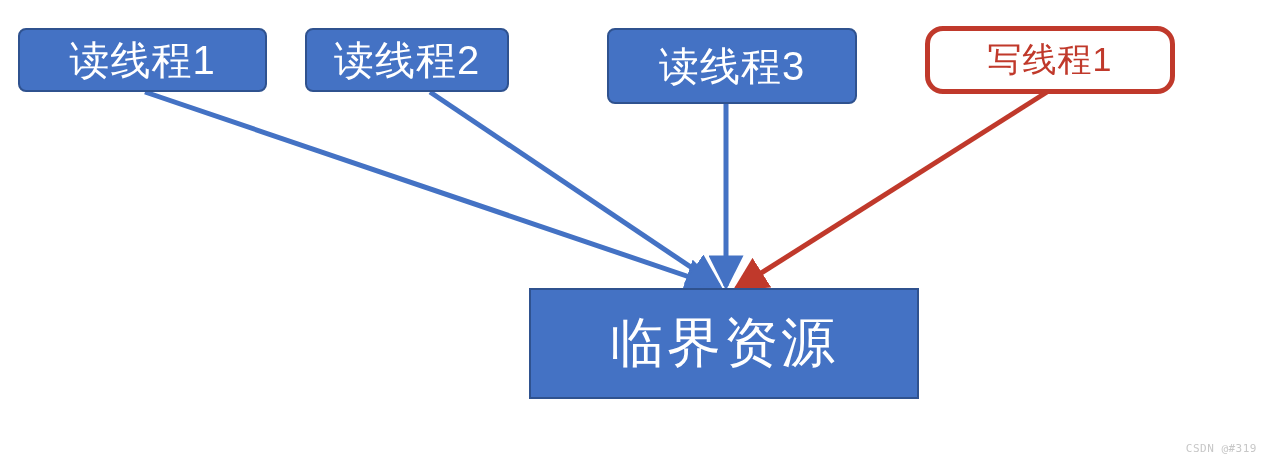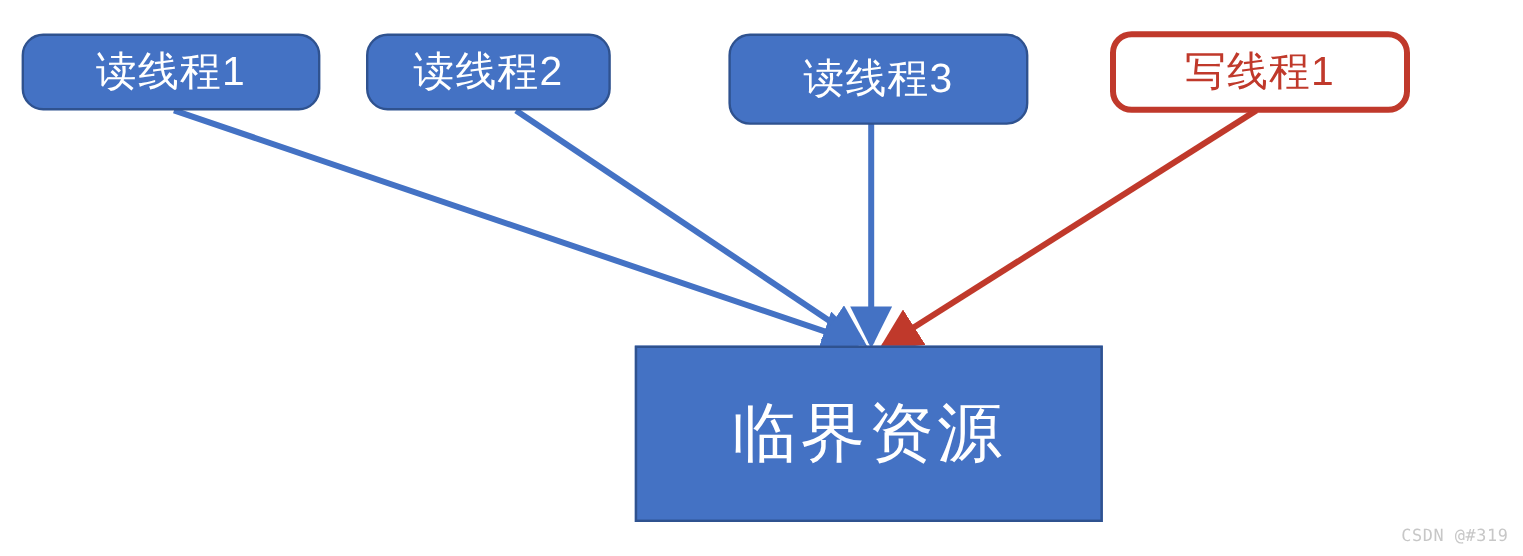--- a/index.html
+++ b/index.html
@@ -28,23 +28,23 @@
     position: absolute;
     box-sizing: border-box;
     display: flex;
     align-items: center;
     justify-content: center;
     white-space: nowrap;
   }
   .node-reader {
     background: #4472c4;
     border: 2px solid #2f528f;
-    border-radius: 18px;
+    border-radius: 8px;
     color: #ffffff;
-    font-size: 34px;
+    font-size: 40px;
     letter-spacing: 1px;
   }
   .node-writer {
     background: #ffffff;
     border: 5px solid #c0392b;
     border-radius: 18px;
     color: #c0392b;
     font-size: 34px;
     letter-spacing: 1px;
   }
@@ -53,26 +53,26 @@
     border: 2px solid #2f528f;
     border-radius: 0;
     color: #ffffff;
     font-size: 54px;
     letter-spacing: 3px;
   }
   #box-reader-1 { left: 18px;  top: 28px;  width: 249px; height: 64px; }
   #box-reader-2 { left: 305px; top: 28px;  width: 204px; height: 64px; }
   #box-reader-3 { left: 607px; top: 28px;  width: 250px; height: 76px; }
   #box-writer-1 { left: 925px; top: 26px;  width: 250px; height: 68px; }
-  #box-resource { left: 529px; top: 288px; width: 390px; height: 147px; }
+  #box-resource { left: 529px; top: 288px; width: 390px; height: 111px; }
   .watermark {
     position: absolute;
     right: 12px;
     bottom: 8px;
-    font-size: 14px;
+    font-size: 11px;
     color: #c7c7c7;
     letter-spacing: 0.5px;
     font-family: "DejaVu Sans Mono", monospace;
   }
 </style>
 </head>
 <body>
 
 <div id="canvas">
 

